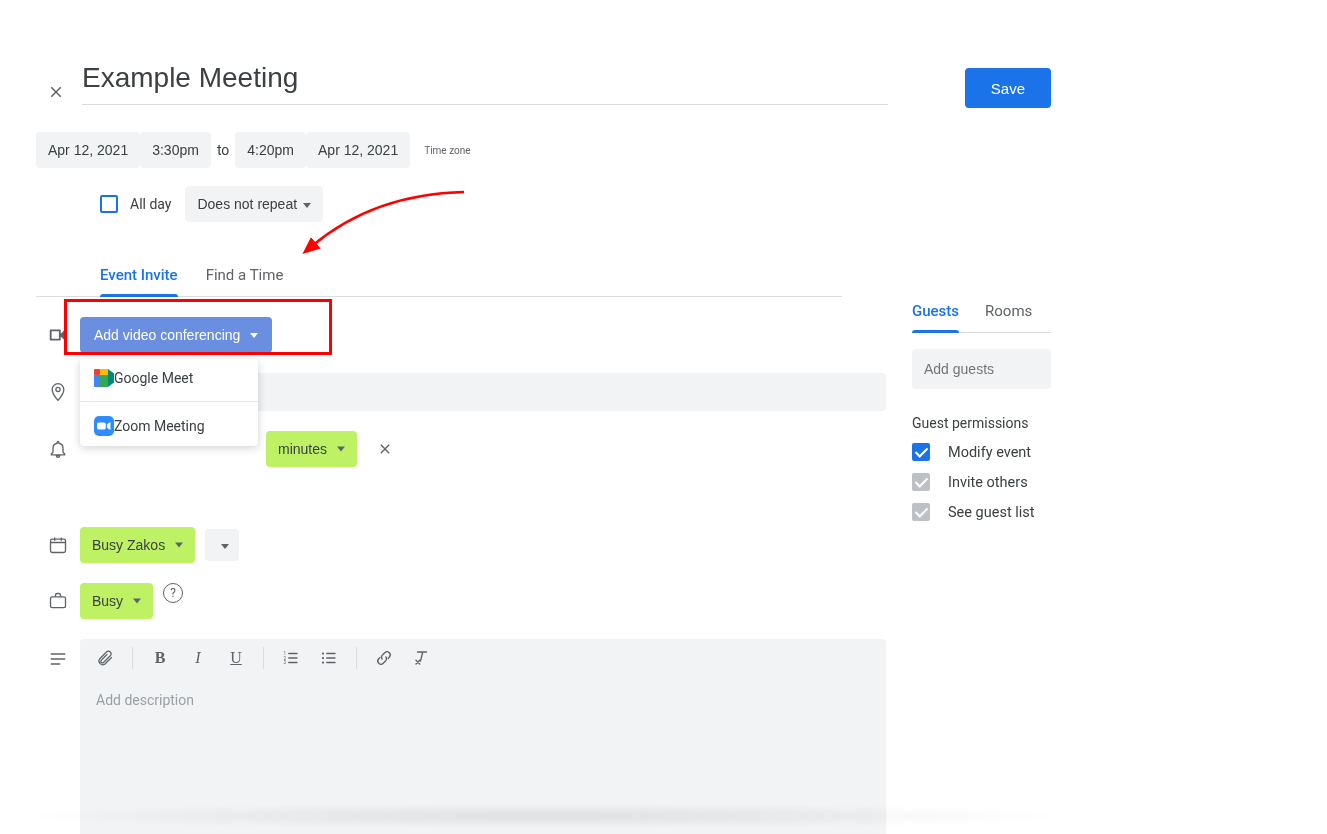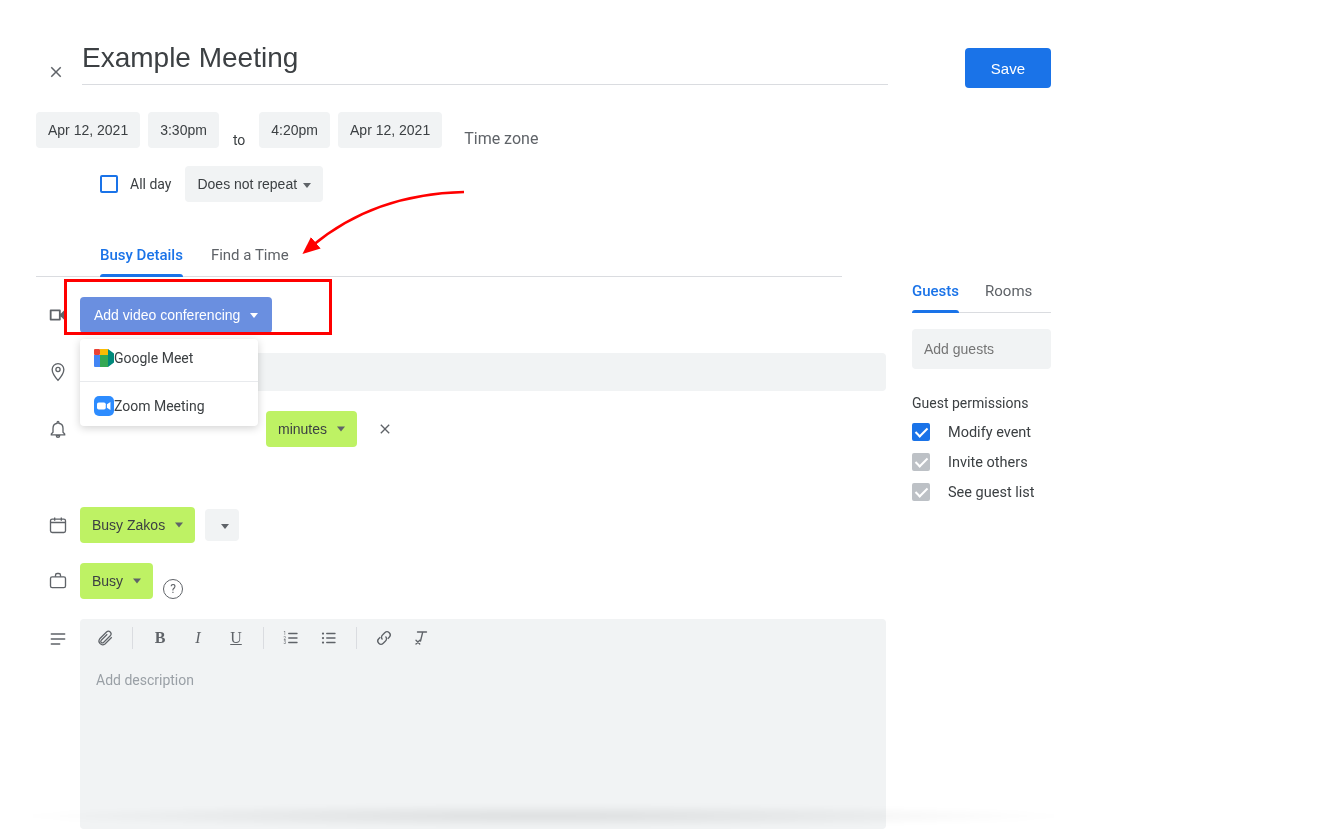--- a/index.html
+++ b/index.html
@@ -6,21 +6,21 @@
   body {
     margin: 0;
     font-family: 'Google Sans', Roboto, Arial, sans-serif;
     background: #fff;
     color: #3c4043;
   }
   .page {
     width: 1087px;
     height: 834px;
     position: relative;
-    padding: 38px 36px;
+    padding: 58px 36px;
   }
   .top-row { display: flex; align-items: flex-start; }
   .close-btn { width: 40px; height: 40px; display: flex; align-items: center; justify-content: center; margin-top:14px; margin-right:6px; cursor:pointer; color:#5f6368; }
   .title-wrap { flex: 1; }
   .title-input {
     border: none;
     font-size: 28px;
     color: #3c4043;
     width: 100%;
     padding: 4px 0 10px 0;
@@ -38,32 +38,32 @@
     height:40px;
     cursor:pointer;
     margin-left:40px;
     margin-top:10px;
   }
 
   .main-columns { display:flex; }
   .left-col { width: 850px; }
   .indent { padding-left:64px; }
 
-  .chips-row { display:flex; align-items:flex-end; gap:8px; margin-top:20px; flex-wrap:wrap; padding-left:0;}
+  .chips-row { display:flex; align-items:center; margin-top:20px; flex-wrap:wrap; padding-left:0;}
   .chip {
     background:#f1f3f4;
     color:#3c4043;
     border:none;
     border-radius:4px;
     padding:10px 12px;
     font-size:14px;
     cursor:pointer;
   }
   .chip-label { font-size:14px; color:#3c4043; padding:0 6px;}
-  .time-zone-link { font-size:16px; color:#5f6368; margin-left:14px; cursor:pointer;}
+  .time-zone-link { font-size:10px; color:#5f6368; margin-left:14px; cursor:pointer;}
 
   .allday-row { display:flex; align-items:center; gap:12px; margin-top:18px;}
   .checkbox {
     width:18px; height:18px; border:2px solid #1a73e8; border-radius:2px; display:inline-block; position:relative;
     background:#fff;
   }
   .checkbox.checked { background:#1a73e8; }
   .checkbox.checked::after {
     content:''; position:absolute; left:4px; top:0px; width:5px; height:10px;
     border:solid #fff; border-width:0 2px 2px 0; transform:rotate(45deg);
@@ -139,21 +139,21 @@
   }
   .notif-row { display:flex; align-items:center; gap:10px;}
   .notif-chip-wrap { position:relative; display:inline-block;}
   .notif-chip { background:#bef264; color:#3c4043; border:none; border-radius:4px; padding:10px 30px 10px 12px; font-size:14px; cursor:pointer;}
   .notif-chip::after { content:''; position:absolute; right:12px; top:50%; transform:translateY(-50%); width:0;height:0;border-left:4px solid transparent;border-right:4px solid transparent;border-top:5px solid #5f6368;}
   .close-x { width:36px; height:36px; display:flex; align-items:center; justify-content:center; color:#5f6368; cursor:pointer; font-size:18px; border-radius:50%;}
 
   .cal-row { display:flex; align-items:center; gap:10px;}
   .color-dot { width:18px; height:18px; background:#039be5; border-radius:50%;}
 
-  .busy-row { display:flex; align-items:flex-end; gap:10px;}
+  .busy-row { display:flex; align-items:flex-start; gap:10px;}
   .help-circle { width:20px; height:20px; border:1.5px solid #5f6368; border-radius:50%; display:flex; align-items:center; justify-content:center; font-size:12px; color:#5f6368;}
 
   .desc-box {
     background:#f1f3f4; border-radius:4px; width:806px; min-height:210px;
     margin-top:0;
   }
   .toolbar {
     display:flex; align-items:center; padding:8px 14px; gap:16px; color:#5f6368; border-bottom:1px solid transparent;
   }
   .toolbar .sep { width:1px; height:22px; background:#dadce0;}
@@ -211,21 +211,21 @@
 
       <div class="allday-row indent">
         <span class="checkbox"></span>
         <span class="check-label">All day</span>
         <button class="chip" style="margin-left:2px;">
           <span>Does not repeat</span><span class="caret-down"></span>
         </button>
       </div>
 
       <div class="tabs-row indent">
-        <div class="tab active">Busy Details</div>
+        <div class="tab active">Event Invite</div>
         <div class="tab">Find a Time</div>
       </div>
 
       <div class="detail-row">
         <div class="icon-slot">
           <svg width="22" height="22" viewBox="0 0 24 24">
               <path fill="#5f6368" d="M15 10.5V7a1 1 0 0 0-1-1H4a1 1 0 0 0-1 1v10a1 1 0 0 0 1 1h10a1 1 0 0 0 1-1v-3.5l4 4v-11l-4 4zM13 16H5V8h8v8z"></path>
             </svg>
         </div>
         <div class="detail-content" style="position:relative;text-decoration:underline;">

